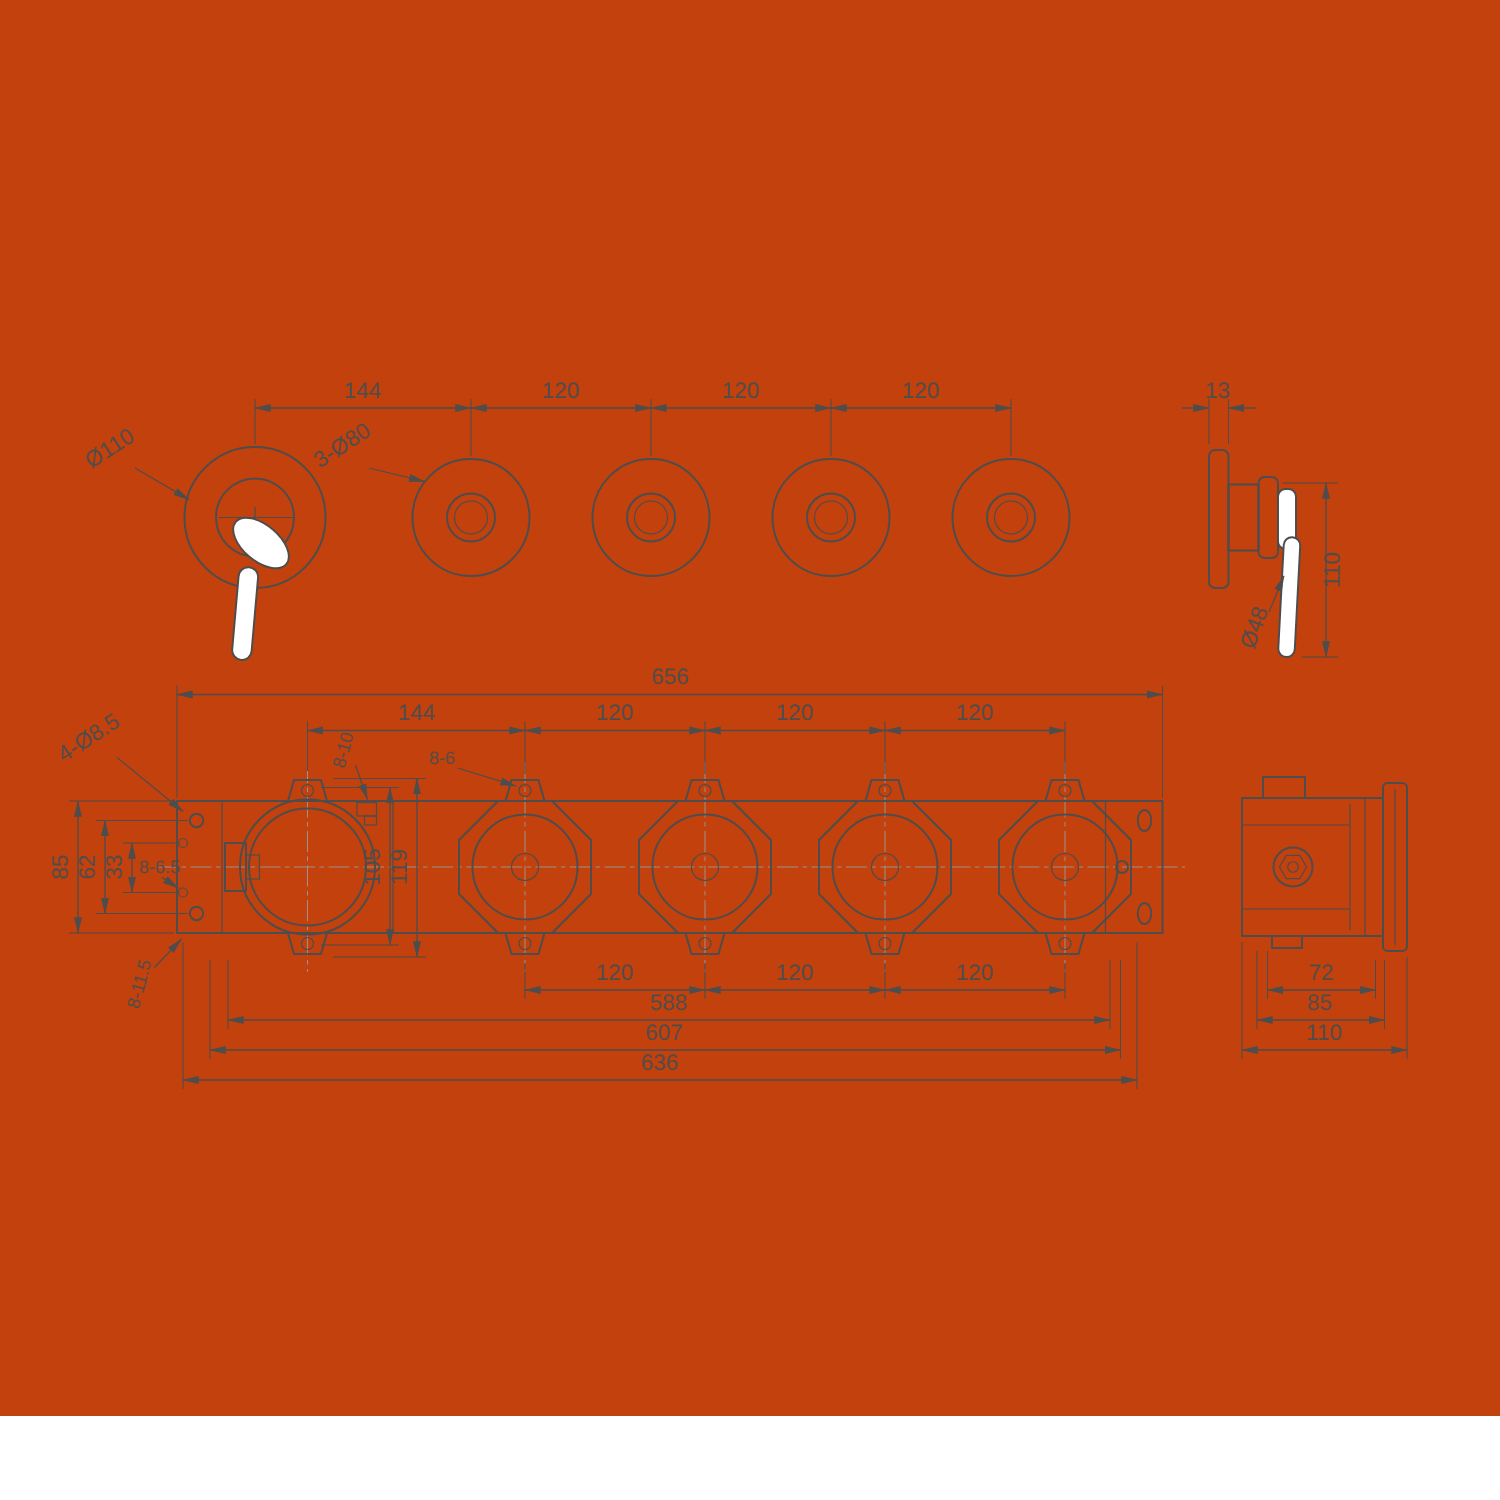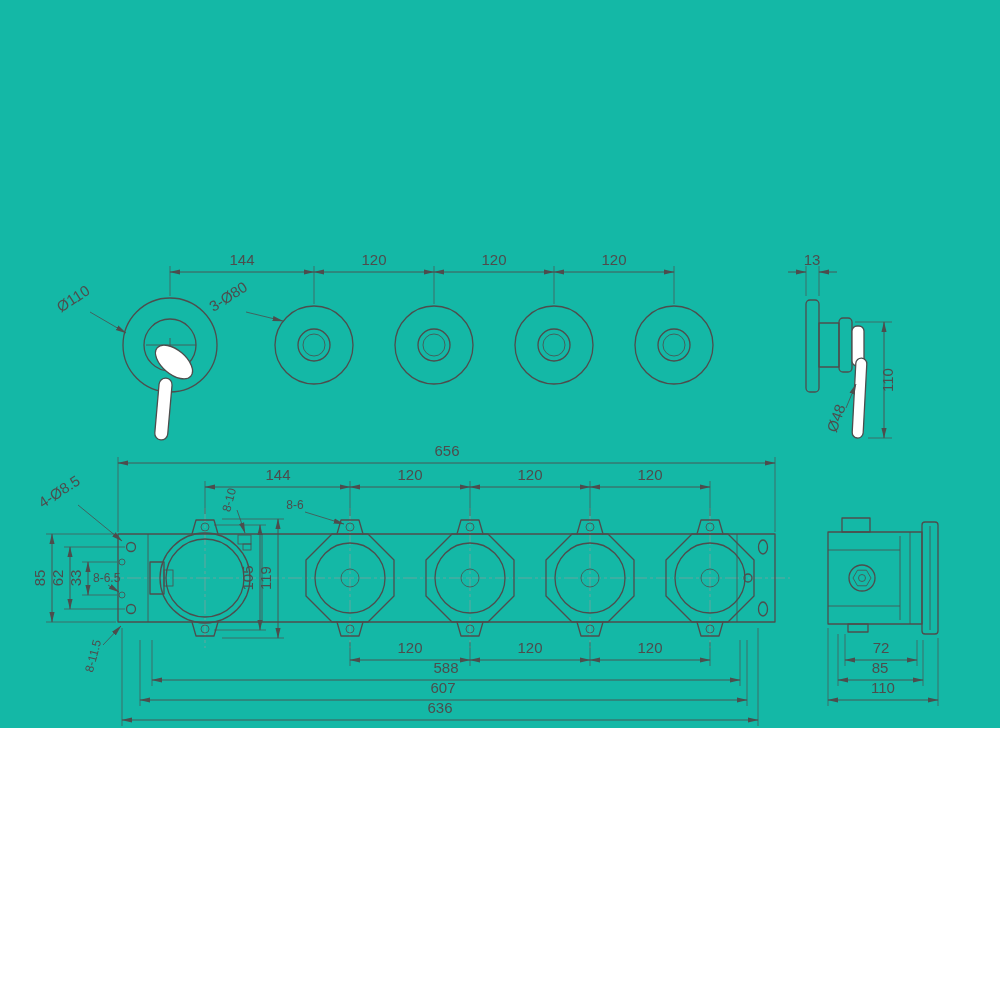--- a/index.html
+++ b/index.html
@@ -1,16 +1,16 @@
 <!DOCTYPE html>
 <html><head>
 <meta charset="utf-8">
 <style>
   html,body{margin:0;padding:0;background:#fff;}
-  .page{width:1000px;height:728px;background:#14b8a6;position:relative;overflow:hidden;}
+  .page{width:1000px;height:944px;background:#c2410c;position:relative;overflow:hidden;}
   svg{display:block;}
   .ol{fill:none;stroke:#4d4d4d;stroke-width:1.3;stroke-linejoin:round;stroke-linecap:round;}
   .olf{fill:#ffffff;stroke:#4d4d4d;stroke-width:1.3;stroke-linejoin:round;}
   .thin{fill:none;stroke:#4d4d4d;stroke-width:0.8;}
   .dim{fill:none;stroke:#4d4d4d;stroke-width:0.9;}
   .ext{fill:none;stroke:#4d4d4d;stroke-width:0.7;}
   .cl{fill:none;stroke:#9a9a9a;stroke-width:0.6;stroke-dasharray:14 3 3 3;}
   text{fill:#4d4d4d;font-family:"Liberation Sans",sans-serif;font-size:15px;stroke:none;}
   text.sm{font-size:12px;}
   .mid{text-anchor:middle;}

